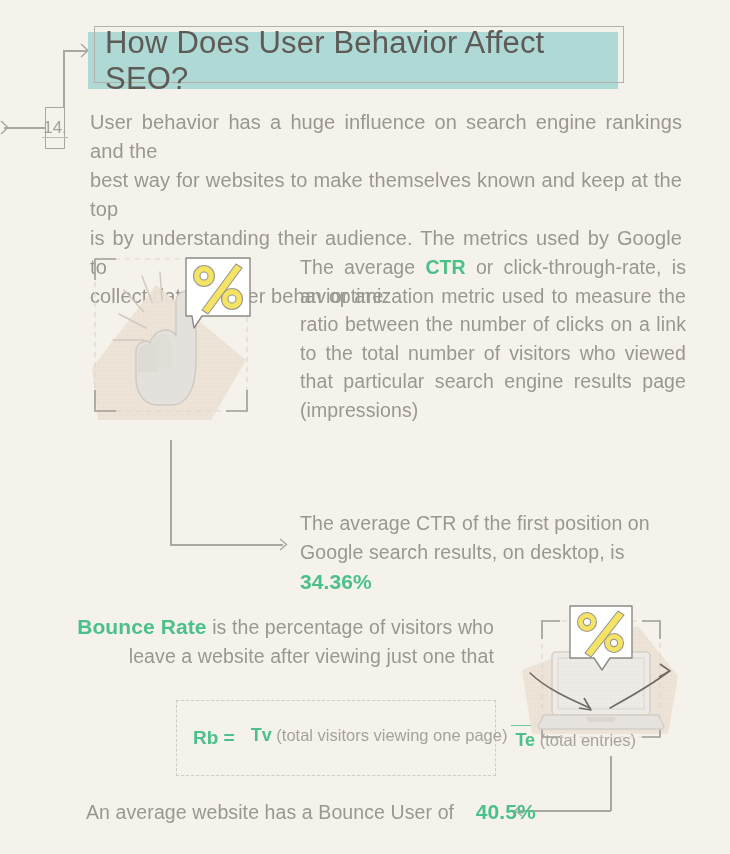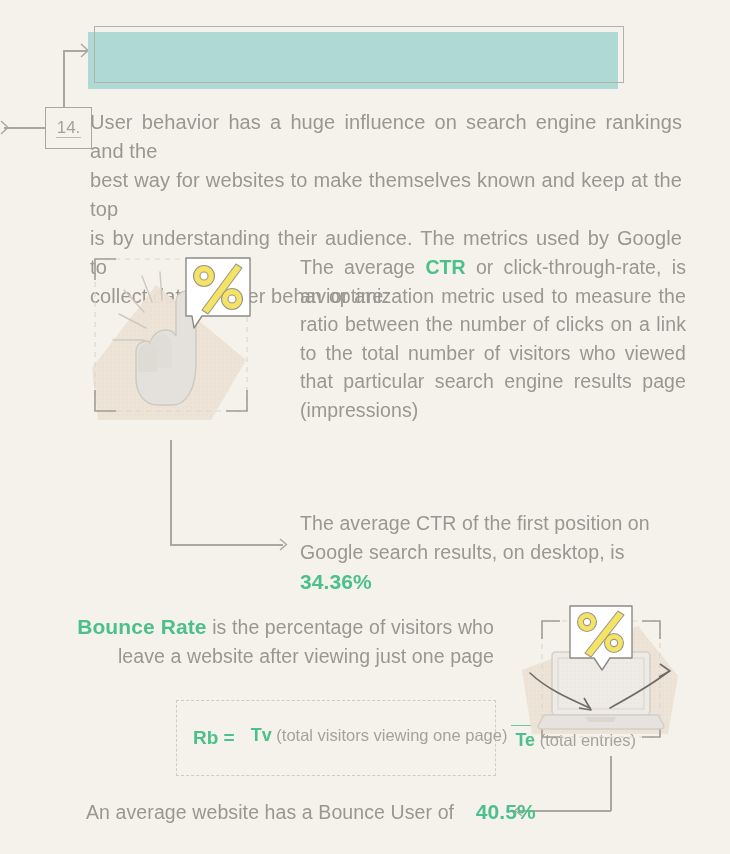--- a/index.html
+++ b/index.html
@@ -31,21 +31,21 @@
     font-weight: bold;
   }
 
   
   .connector { position: absolute; background: #aaa7a1; }
 
   
   #num-box {
     position: absolute;
     left: 45px;  top: 107px;
-    width: 47px; height: 42px;
+    width: 20px; height: 42px;
     border: 1.5px solid #aaa7a1;
     background: #f5f2eb;
     box-sizing: border-box;
     color: #a5a29c;
     font-size: 17px;
     display: flex;
     align-items: center;
     justify-content: center;
   }
   #num-box span {
@@ -216,20 +216,21 @@
   <svg class="icon-wrap" style="left:80px; top:43px; width:14px; height:16px;">
     <path d="M1 1 L8 7.5 L1 14" fill="none" stroke="#aaa7a1" stroke-width="1.4"></path>
   </svg>
 
   <div id="num-box">
     <span>14.</span>
   </div>
 
   <div id="title-band"></div>
   <div id="title-outline"></div>
+  <div id="title-text">How Does User Behavior Affect SEO?</div>
 
   <div id="intro" class="body-text">
     <div>User behavior has a huge influence on search engine rankings and the</div>
     <div>best way for websites to make themselves known and keep at the top</div>
     <div>is by understanding their audience. The metrics used by Google to</div>
     <div class="lastline">collect data on user behavior are:</div>
   </div>
 
   <div class="icon-wrap" id="icon-hand">
     <svg width="170" height="172" viewBox="0 0 170 172">
@@ -299,21 +300,21 @@
   <div class="connector" style="left:170px; top:544px; width:113px; height:1.5px;"></div>
   <svg class="icon-wrap" style="left:279px; top:538px; width:14px; height:14px;">
     <path d="M1 1 L7.5 6.5 L1 12" fill="none" stroke="#aaa7a1" stroke-width="1.4"></path>
   </svg>
 
   <div id="ctr-stat" class="body-text">
     <span>The average CTR of the first position on Google search results, on desktop, is </span><span class="green bignum">34.36%</span>
   </div>
 
   <div id="bounce-para" class="body-text">
-    <span class="green lead">Bounce Rate</span><span> is the percentage of visitors who leave a website after viewing just one page</span>
+    <span class="green lead">Bounce Rate</span><span> is the percentage of visitors who leave a website after viewing just one that</span>
   </div>
 
   <div class="formula-box" id="rb-formula">
     <div class="formula-inner">
       <div class="f-lhs">Rb =</div>
       <div class="frac-wide">
         <div class="num"><span class="sym">Tv</span><span class="desc"> (total visitors viewing one page)</span></div>
         <div class="den"><span class="sym">Te</span><span class="desc"> (total entries)</span></div>
       </div>
     </div>

